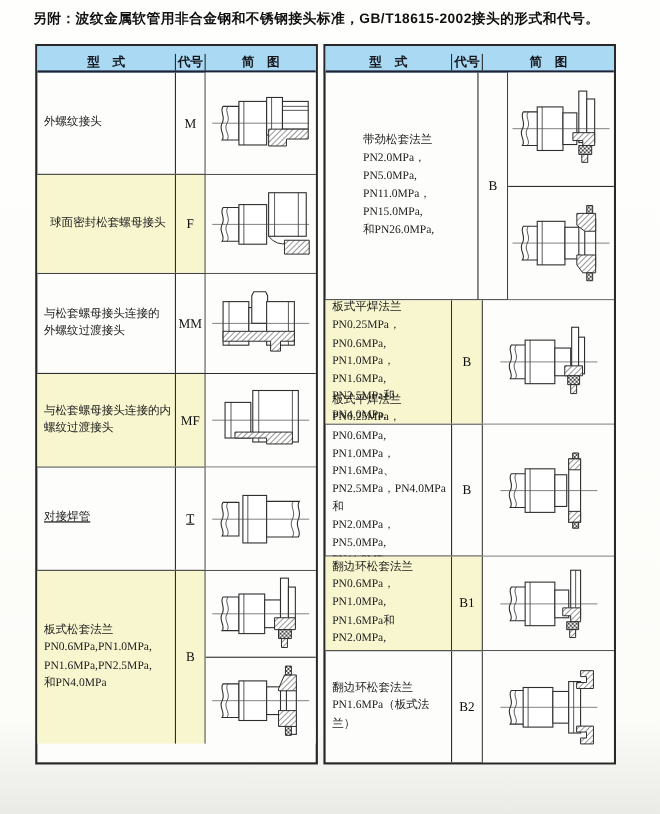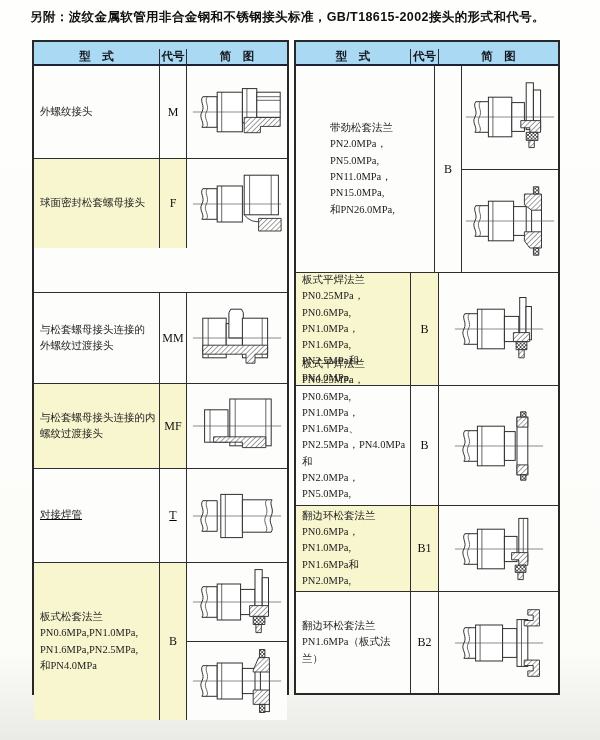--- a/index.html
+++ b/index.html
@@ -98,41 +98,41 @@
               <line x1="63" y1="14" x2="63" y2="52" stroke="#2d2d2d" stroke-width="0.8"></line>
               <rect x="74" y="18" width="26" height="28" fill="#fff" stroke="#2d2d2d" stroke-width="1.1"></rect>
               <line x1="74" y1="23" x2="100" y2="23" stroke="#2d2d2d" stroke-width="0.8"></line>
               <line x1="74" y1="27" x2="100" y2="27" stroke="#2d2d2d" stroke-width="0.8"></line>
               <path d="M60 46 H100 V56 H78 V63 H60 Z" fill="url(#hatch)" stroke="#2d2d2d" stroke-width="1"></path>
               <line x1="3" y1="40" x2="101" y2="40" stroke="#4a4a4a" stroke-width="0.7"></line>
             </svg>
           </div>
         </div>
       </div>
-      <div class="trow" style="height: 90px;">
+      <div class="trow" style="height: 90px; text-align: center;">
         <div class="cell-type hl">球面密封松套螺母接头</div>
         <div class="cell-code hl">F</div>
         <div class="cell-dia">
           <div class="dia">
             <svg viewBox="0 0 104 80" width="96" height="72">
               <path d="M30 23 H14 C10 28 17 33 13 40 C9 47 17 52 13 57 H30 Z" fill="#fff" stroke="#2d2d2d" stroke-width="1.1"></path>
               <path d="M19 23 C15 28 22 33 18 40 C14 47 22 52 18 57" fill="none" stroke="#2d2d2d" stroke-width="0.8"></path>
               <rect x="30" y="20" width="28" height="40" fill="#fff" stroke="#2d2d2d" stroke-width="1.1"></rect>
               <line x1="35" y1="20" x2="35" y2="60" stroke="#2d2d2d" stroke-width="0.8"></line>
               <rect x="60" y="8" width="38" height="44" fill="#fff" stroke="#2d2d2d" stroke-width="1.1"></rect>
               <line x1="66" y1="8" x2="66" y2="52" stroke="#2d2d2d" stroke-width="0.8"></line>
               <line x1="90" y1="8" x2="90" y2="52" stroke="#2d2d2d" stroke-width="0.8"></line>
               <path d="M60 52 Q68 62 80 59" fill="none" stroke="#2d2d2d" stroke-width="1"></path>
               <path d="M76 56 H101 V70 H76 Z" fill="url(#hatch)" stroke="#2d2d2d" stroke-width="1"></path>
               <line x1="3" y1="40" x2="101" y2="40" stroke="#4a4a4a" stroke-width="0.7"></line>
             </svg>
           </div>
         </div>
       </div>
-      <div class="trow" style="height: 91px; margin-top: 44px;">
+      <div class="trow" style="height: 91px;">
         <div class="cell-type">与松套螺母接头连接的
 外螺纹过渡接头</div>
         <div class="cell-code">MM</div>
         <div class="cell-dia">
           <div class="dia">
             <svg viewBox="0 0 104 80" width="96" height="72">
               <rect x="14" y="18" width="26" height="44" fill="#fff" stroke="#2d2d2d" stroke-width="1.1"></rect>
               <line x1="20" y1="18" x2="20" y2="62" stroke="#2d2d2d" stroke-width="0.8"></line>
               <rect x="40" y="24" width="18" height="32" fill="#fff" stroke="#2d2d2d" stroke-width="1.1"></rect>
               <path d="M45 8 H57 L59 12 V40 H43 V12 Z" fill="#fff" stroke="#2d2d2d" stroke-width="1.1"></path>

